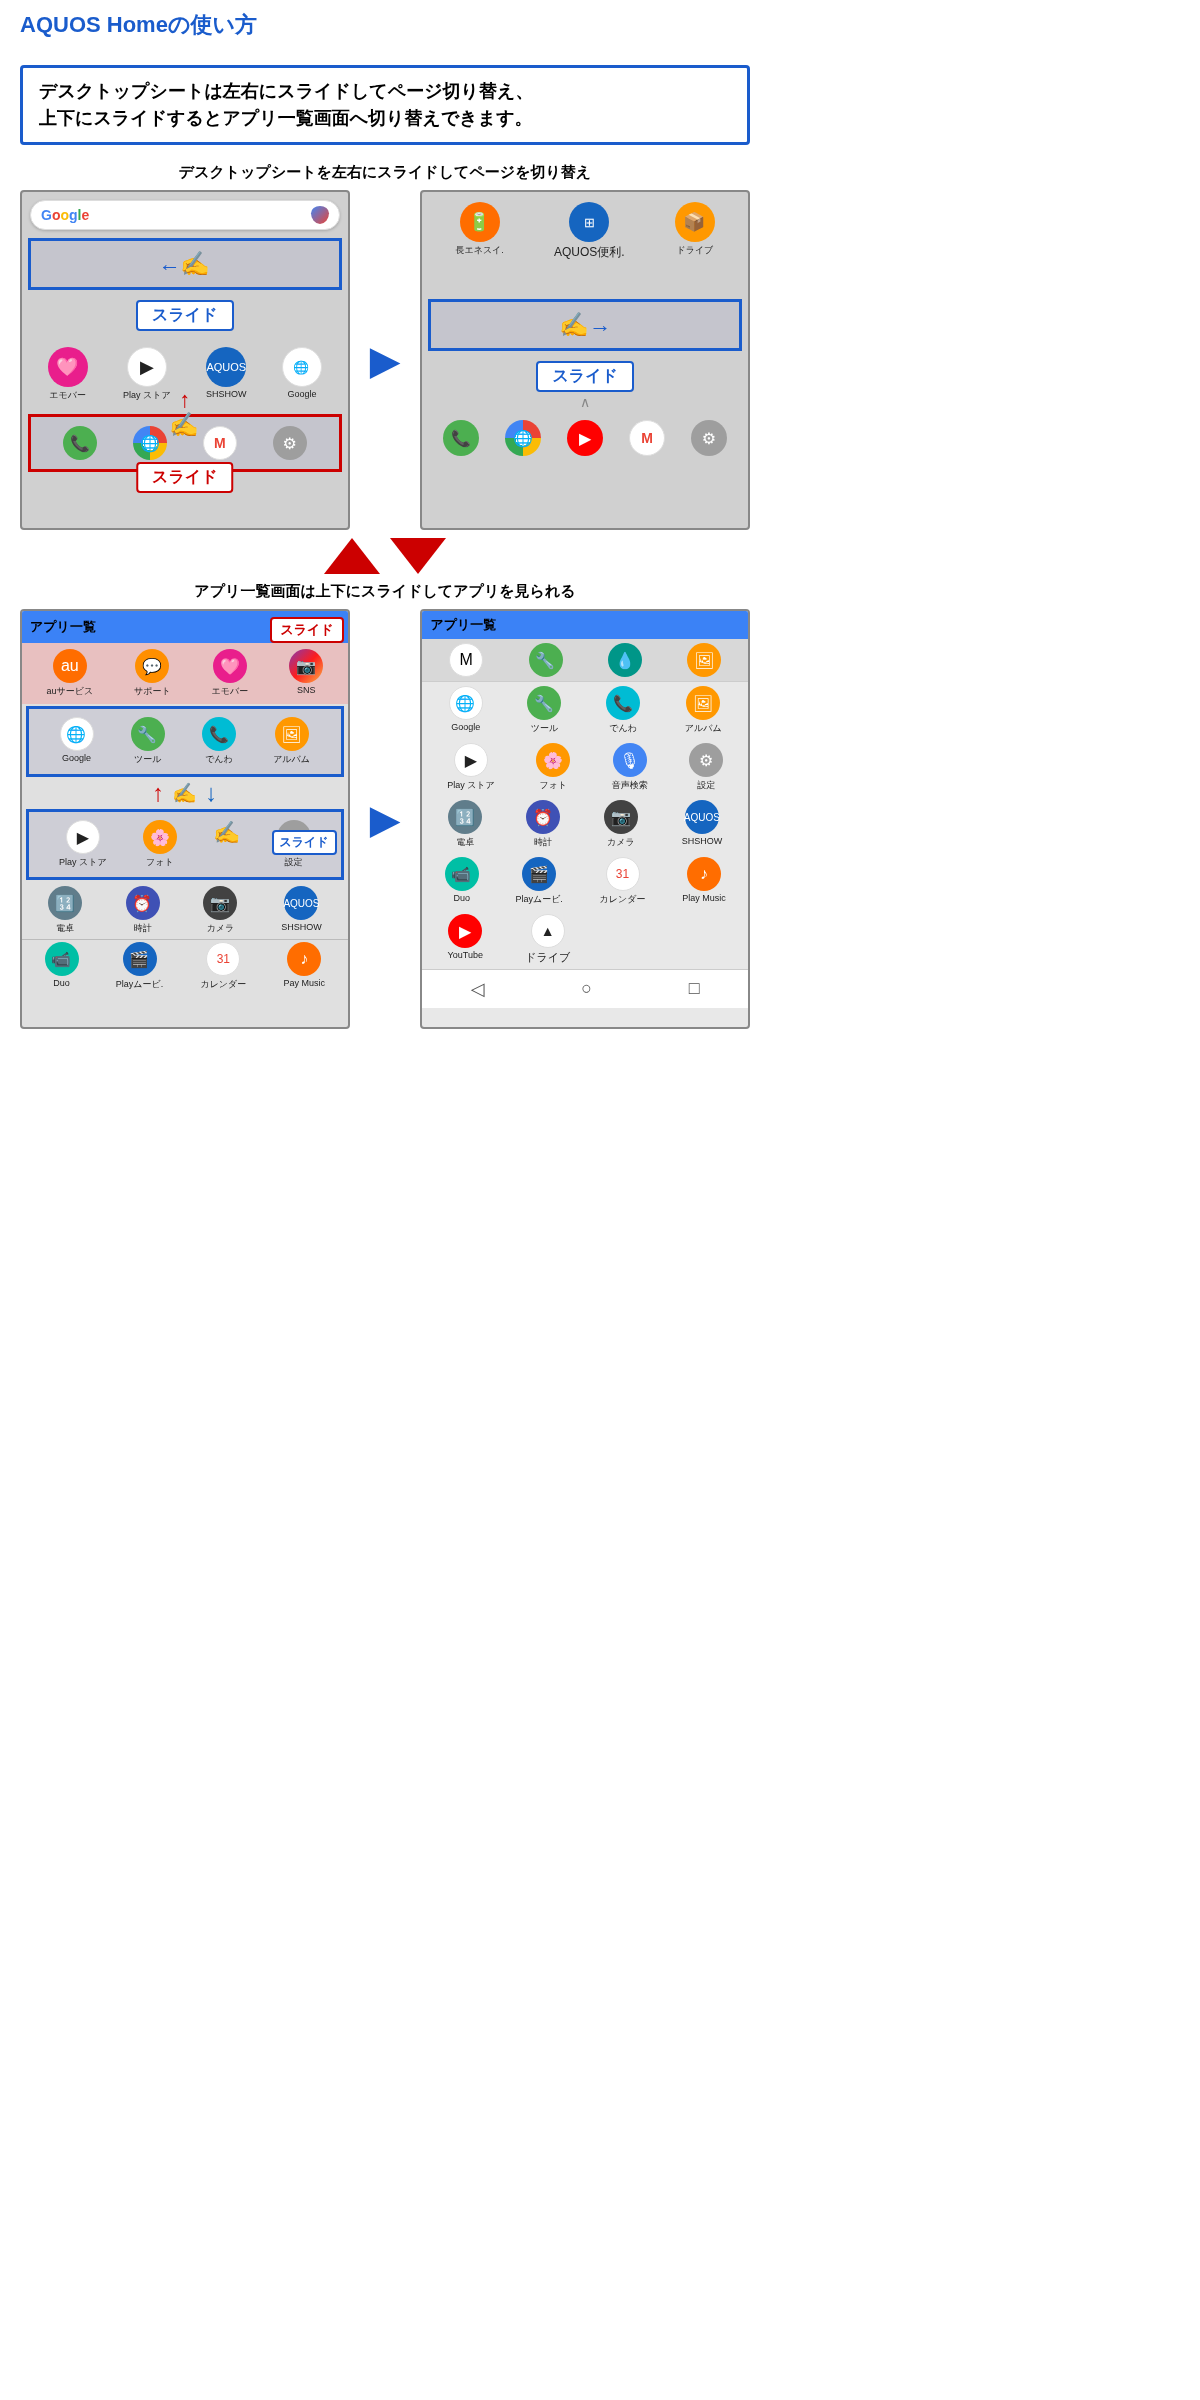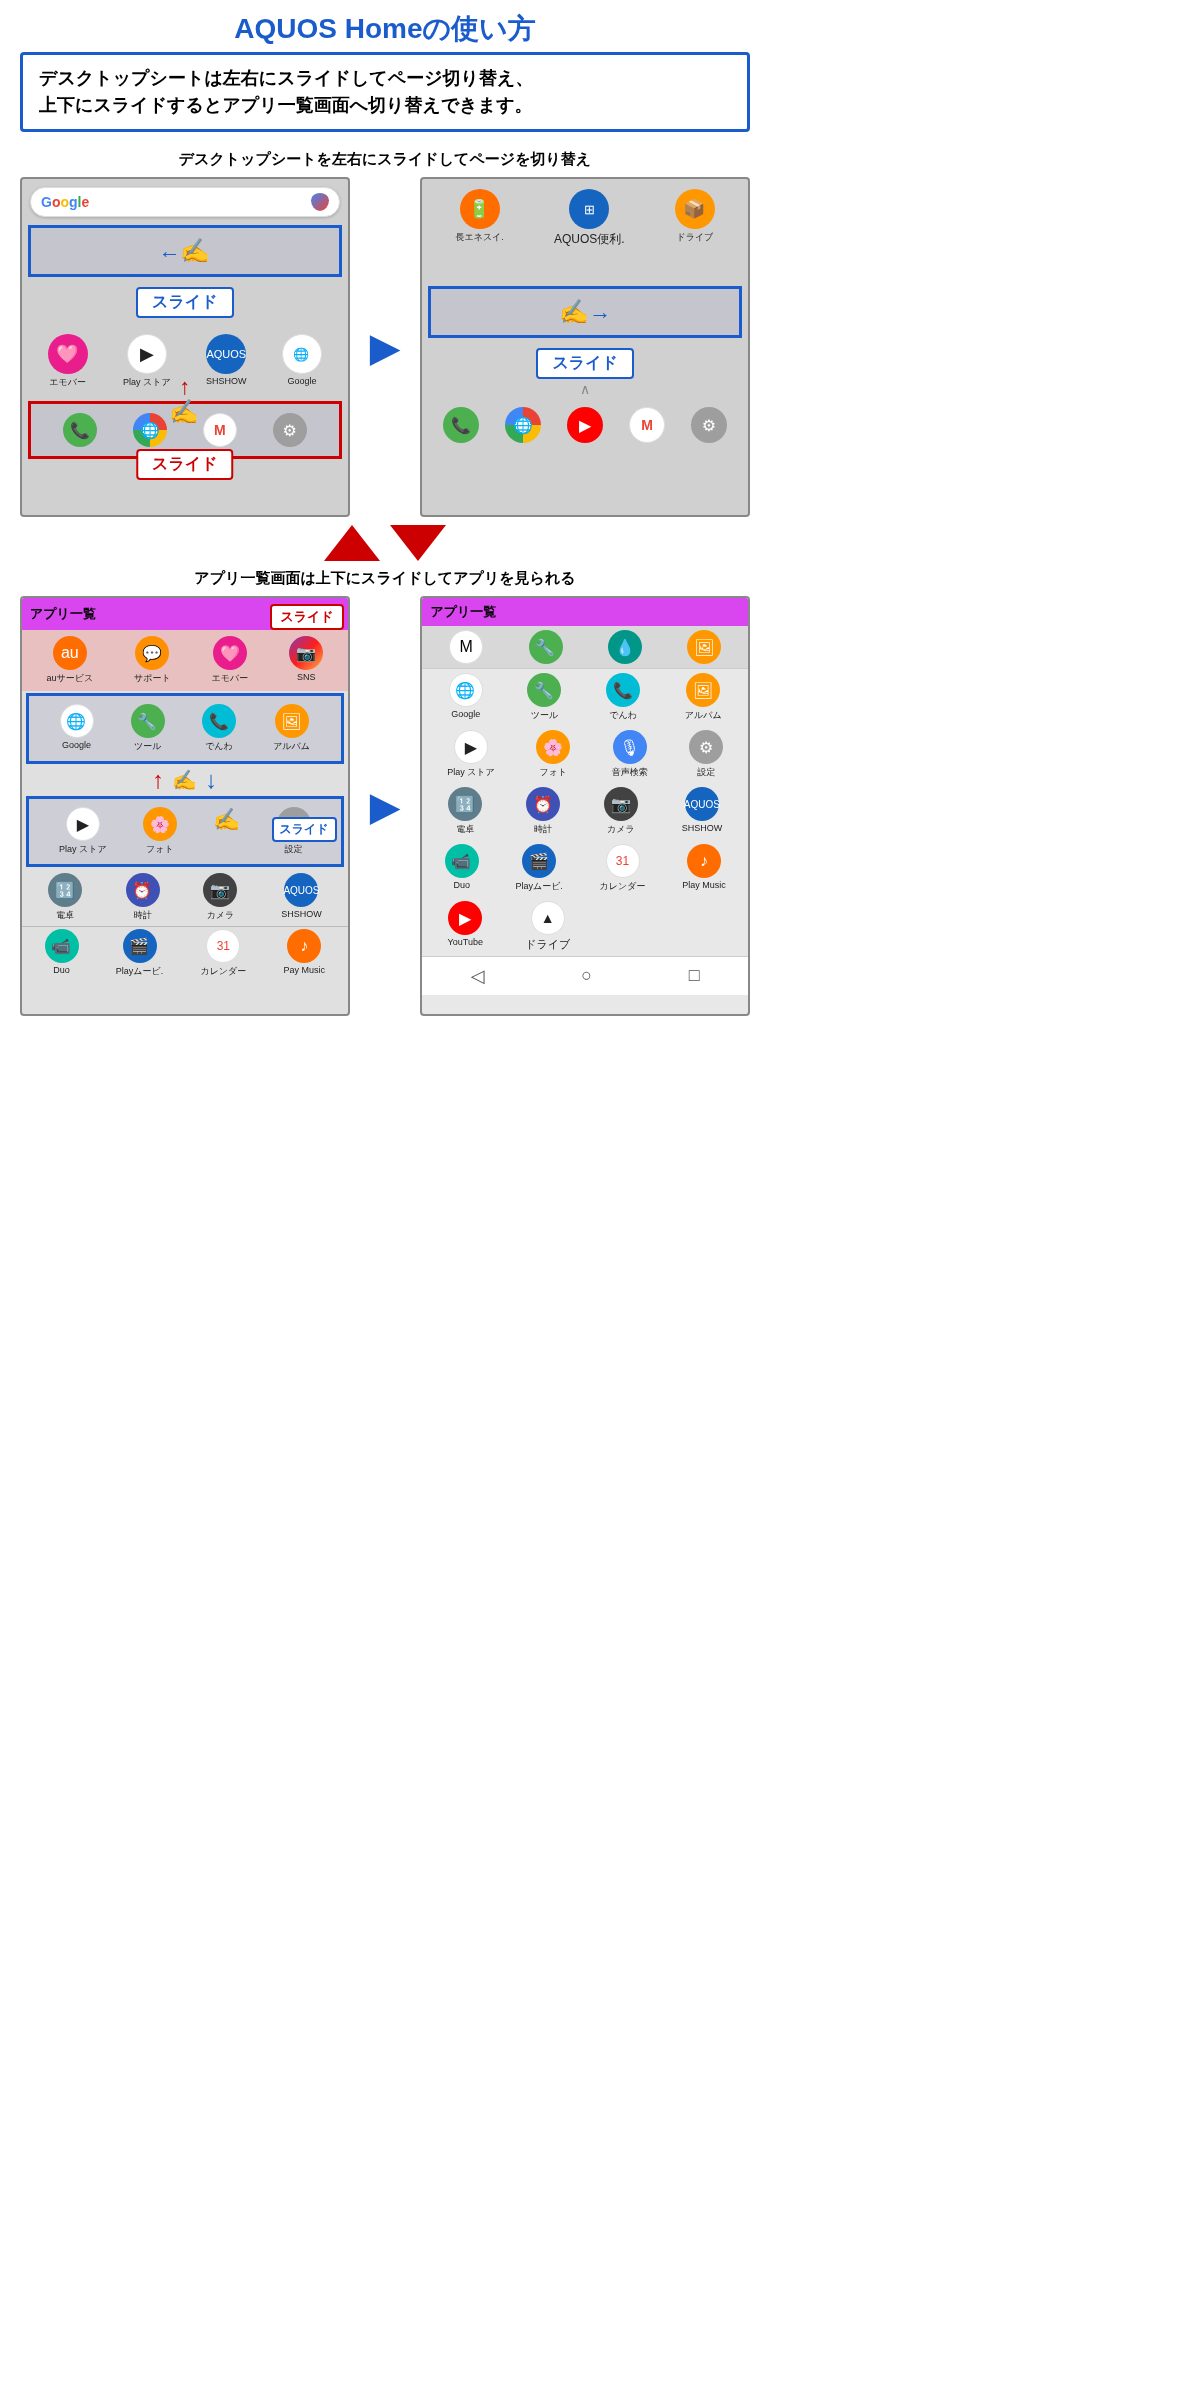--- a/index.html
+++ b/index.html
@@ -5,25 +5,25 @@
     * { box-sizing: border-box; margin: 0; padding: 0; }
     body {
       width: 770px;
       background: #fff;
       font-family: 'Hiragino Kaku Gothic Pro', 'Yu Gothic', 'Meiryo', sans-serif;
       padding: 10px 20px 20px;
     }
 
     
     .page-title {
-      text-align: center;
+      text-align: left;
       color: #1a5ccc;
-      font-size: 28px;
+      font-size: 22px;
       font-weight: bold;
-      margin-bottom: 4px;
+      margin-bottom: 25px;
     }
 
     
     .notice-box {
       border: 3px solid #1a5ccc;
       border-radius: 4px;
       padding: 10px 16px;
       margin-bottom: 18px;
       font-size: 18px;
       font-weight: bold;
@@ -216,21 +216,21 @@
     .app-list-screen {
       flex: 1;
       border: 2px solid #888;
       border-radius: 4px;
       background: #e0e0e0;
       overflow: hidden;
       position: relative;
     }
 
     .app-list-header {
-      background: #d946ef;
+      background: #3b82f6;
       font-size: 13px;
       padding: 5px 8px;
       font-weight: bold;
       display: flex;
       align-items: center;
       gap: 6px;
     }
 
     .slide-box-v {
       border: 3px solid #1a5ccc;

